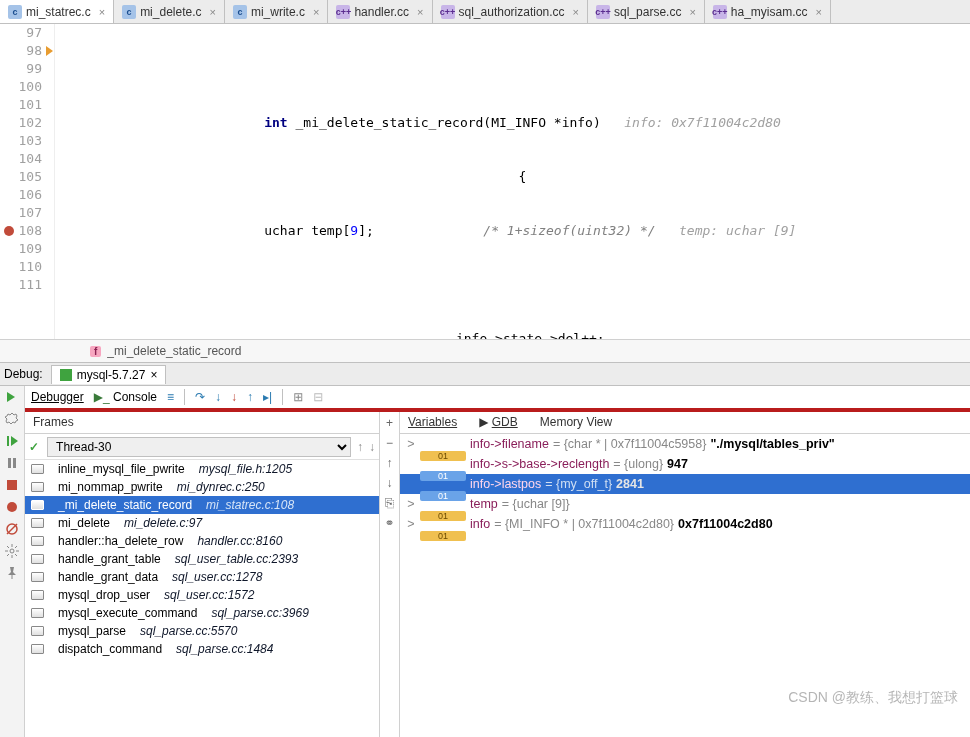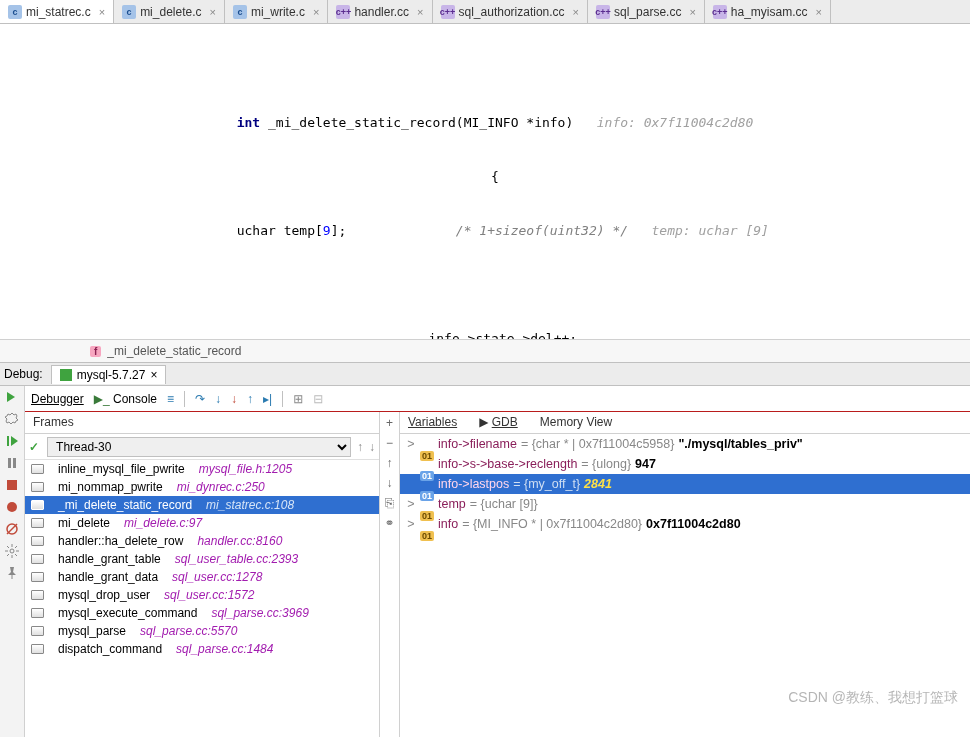--- a/index.html
+++ b/index.html
@@ -26,52 +26,52 @@
 .breadcrumb { height: 24px; border-top:1px solid #d0d0d0; border-bottom:1px solid #c0c0c0; background:#f7f7f7; display:flex; align-items:center; padding-left: 90px; font-size:12px; color:#555; gap:6px;}
 .badge-f { background:#f7a6c0; color:#8a2050; font-weight:bold; font-size:10px; padding:0 4px; border-radius:2px;}
 .debugbar { height: 23px; background:#ececec; display:flex; align-items:center; border-bottom:1px solid #c0c0c0; padding-left:4px; gap:8px; font-size:12px;}
 .debugbar .dtab { display:flex;align-items:center;gap:5px;padding:2px 8px;background:#fff;border:1px solid #c0c0c0;border-bottom:none;}
 .icon-sq{width:12px;height:12px;display:inline-block;}
 .icon-sq.green{background:#3fa33f;}
 .main-debug { display:flex; height: 351px; }
 .leftbar { width: 25px; background:#f3f3f3; border-right:1px solid #d0d0d0; display:flex; flex-direction:column; align-items:center; padding-top:4px; gap:8px;}
 .leftbar .ico{width:14px;height:14px;}
 .panels { flex:1; display:flex; flex-direction:column; }
-.toolbar2 { height:26px; border-bottom:1px solid #b91c1c; display:flex; align-items:center; padding:8px 6px; gap:10px; font-size:12px;}
+.toolbar2 { height:26px; border-bottom:4px solid #b91c1c; display:flex; align-items:center; padding:8px 6px; gap:10px; font-size:12px;}
 .toolbar2 .tsel{text-decoration:underline;}
 .toolbar2 .sep{width:1px;height:16px;background:#c0c0c0;}
 .toolbar2 .arr{color:#2a7ab0;}
 .split { flex:1; display:flex; }
 .frames { width: 355px; border-right:1px solid #d0d0d0; display:flex; flex-direction:column;}
 .frames .hdr,.vars .hdr{height:22px;border-bottom:1px solid #d0d0d0;padding:3px 8px;font-size:12px;color:#333;}
 .thread-row{height:26px;display:flex;align-items:center;border-bottom:1px solid #e0e0e0;padding:0 4px;gap:6px;}
 .thread-row select{flex:1;border:1px solid #c0c0c0;height:20px;font-size:12px;padding:0 4px;}
 .fr-list{flex:1;overflow:auto;}
 .fr-item{height:18px;display:flex;align-items:center;padding:0 6px;gap:14px;font-size:12px;white-space:nowrap;}
 .fr-item.sel{background:#2f6fd0;color:#fff;}
-.fr-item .loc{color:#a21caf;font-style:italic;}
+.fr-item .loc{color:#0f172a;font-style:italic;}
 .fr-item.sel .loc{color:#d6e4f7;}
 .fr-icon{width:13px;height:10px;border:1px solid #888;border-radius:1px;background:linear-gradient(#fff,#e0e0e0);flex-shrink:0;}
 .fr-item.sel .fr-icon{border-color:#fff;}
 .btncol{width:20px;display:flex;flex-direction:column;align-items:center;padding-top:4px;gap:6px;color:#666;border-right:1px solid #d0d0d0;}
 .vars{flex:1;display:flex;flex-direction:column;}
 .vars .hdr{display:flex;gap:22px;}
 .vars .hdr span:first-child{text-decoration:underline;}
 .var-list{flex:1;font-size:12.5px;}
 .var-row{height:20px;display:flex;align-items:center;padding-left:6px;gap:4px;white-space:nowrap;}
 .var-row.sel{background:#2f6fd0;color:#fff;}
 .tw{color:#888;width:10px;text-align:center;}
 .var-row.sel .tw{color:#fff;}
-.vbadge{font-size:9px;font-weight:bold;padding:0 2px;border-radius:2px;margin-top:24px;}
+.vbadge{font-size:9px;font-weight:normal;padding:0 18px;border-radius:2px;margin-top:24px;}
 .vbadge.y{background:#f0c050;color:#6b4a00;}
 .vbadge.b{background:#6aa3e8;color:#fff;}
 .vname{color:#8a1f5a;}
 .var-row.sel .vname{color:#ffd6ec;}
 .vtype{color:#888;} .var-row.sel .vtype{color:#d0dff3;}
-.vval{color:#000;font-weight:bold;} .var-row.sel .vval{color:#fde047;font-style:italic;}
+.vval{color:#000;font-weight:bold;} .var-row.sel .vval{color:#e5e5e5;}
 .watermark{position:absolute;right:12px;bottom:30px;color:rgba(120,120,120,.55);font-size:14px;pointer-events:none;}
 .chk::before{content:"✓";color:#3fa33f;font-weight:bold;margin-right:2px;}
 </style>
 </head>
 <body>
 
 <div class="tabs" id="tabs">
     <div class="tab active">
       <span class="ficon c">c</span>
       <span>mi_statrec.c</span>
@@ -103,20 +103,37 @@
       <span class="close">×</span>
     </div>
     <div class="tab">
       <span class="ficon cpp">c++</span>
       <span>ha_myisam.cc</span>
       <span class="close">×</span>
     </div>
   </div>
 
 <div class="editor">
+  <div class="gutter" id="gutter">
+      <div class="ln">97</div>
+      <div class="ln arrow">98</div>
+      <div class="ln">99</div>
+      <div class="ln">100</div>
+      <div class="ln">101</div>
+      <div class="ln">102</div>
+      <div class="ln">103</div>
+      <div class="ln">104</div>
+      <div class="ln">105</div>
+      <div class="ln">106</div>
+      <div class="ln">107</div>
+      <div class="ln bp">108</div>
+      <div class="ln">109</div>
+      <div class="ln">110</div>
+      <div class="ln">111</div>
+    </div>
   <div class="code">
     <div class="line"></div>
     <div class="line"><span class="kw">int </span><span>_mi_delete_static_record</span><span>(MI_INFO *info)</span><span class="hint">   info: 0x7f11004c2d80</span></div>
     <div class="line">{</div>
     <div class="line"><span>  uchar temp[</span><span class="num">9</span><span>];              </span><span class="cm">/* 1+sizeof(uint32) */</span><span class="hint">   temp: uchar [9]</span></div>
     <div class="line"></div>
     <div class="line">  info-&gt;state-&gt;del++;</div>
     
     
     

